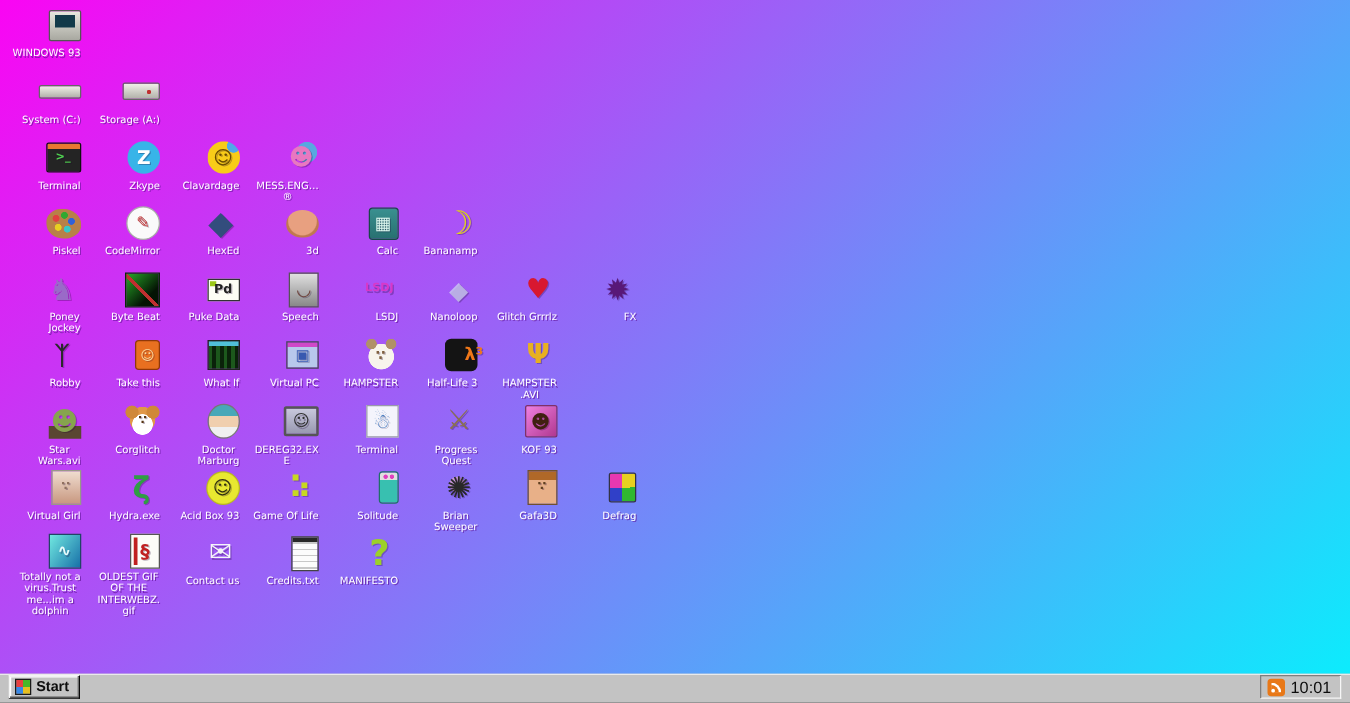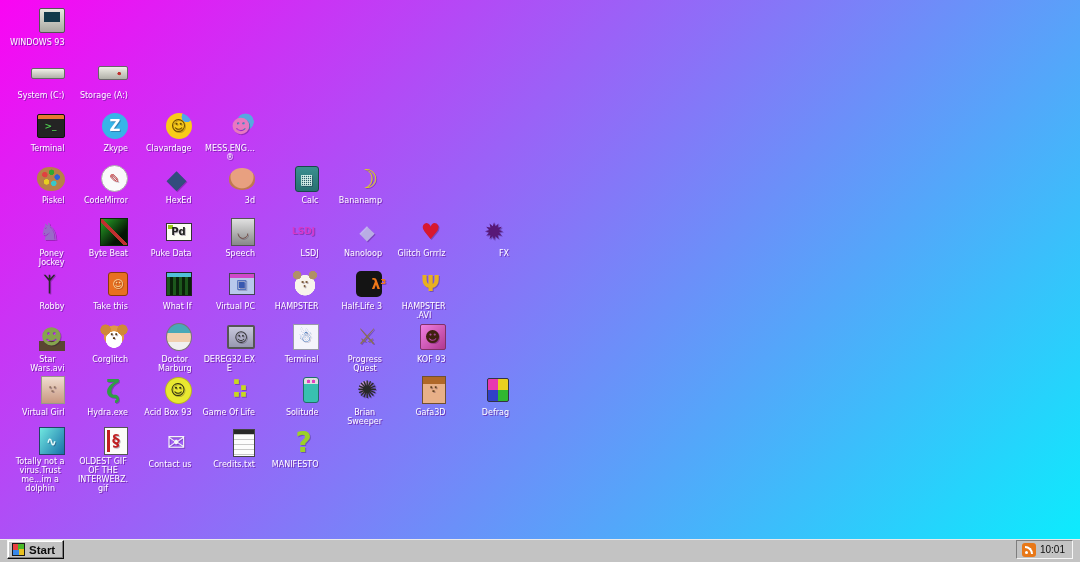--- a/index.html
+++ b/index.html
@@ -54,21 +54,21 @@
   }
   .rss { width:14px; height:14px; border-radius:3px; background:#e87818; position:relative; cursor:pointer; }
   .rss::before {
     content:""; position:absolute; left:3px; bottom:3px; width:6px; height:6px;
     border-top:2px solid #fff; border-right:2px solid #fff; border-top-right-radius:100%;
   }
   .rss::after {
     content:""; position:absolute; left:3px; bottom:3px; width:3px; height:3px;
     border-radius:50%; background:#fff;
   }
-  #clock { font-size:10px; color:#0d0d0d; padding-right:2px; }
+  #clock { font-size:13px; color:#0d0d0d; padding-right:2px; }
 </style>
 </head>
 <body>
 
 <div id="desktop" style="background: linear-gradient(134deg, rgb(250, 5, 243), rgb(12, 236, 253));">
   <div id="icon-rows">
       <div class="row">
         <div class="cell">
           <div class="iconwrap">
             <div class="iconbox" style="background: linear-gradient(rgb(18, 58, 74) 0px, rgb(18, 58, 74) 0px) 50% 22% / 16px 10px no-repeat, linear-gradient(rgb(232, 232, 224), rgb(168, 168, 160)); border: 1px solid rgb(85, 85, 85); border-radius: 2px; width: 26px; height: 25px;"></div>

